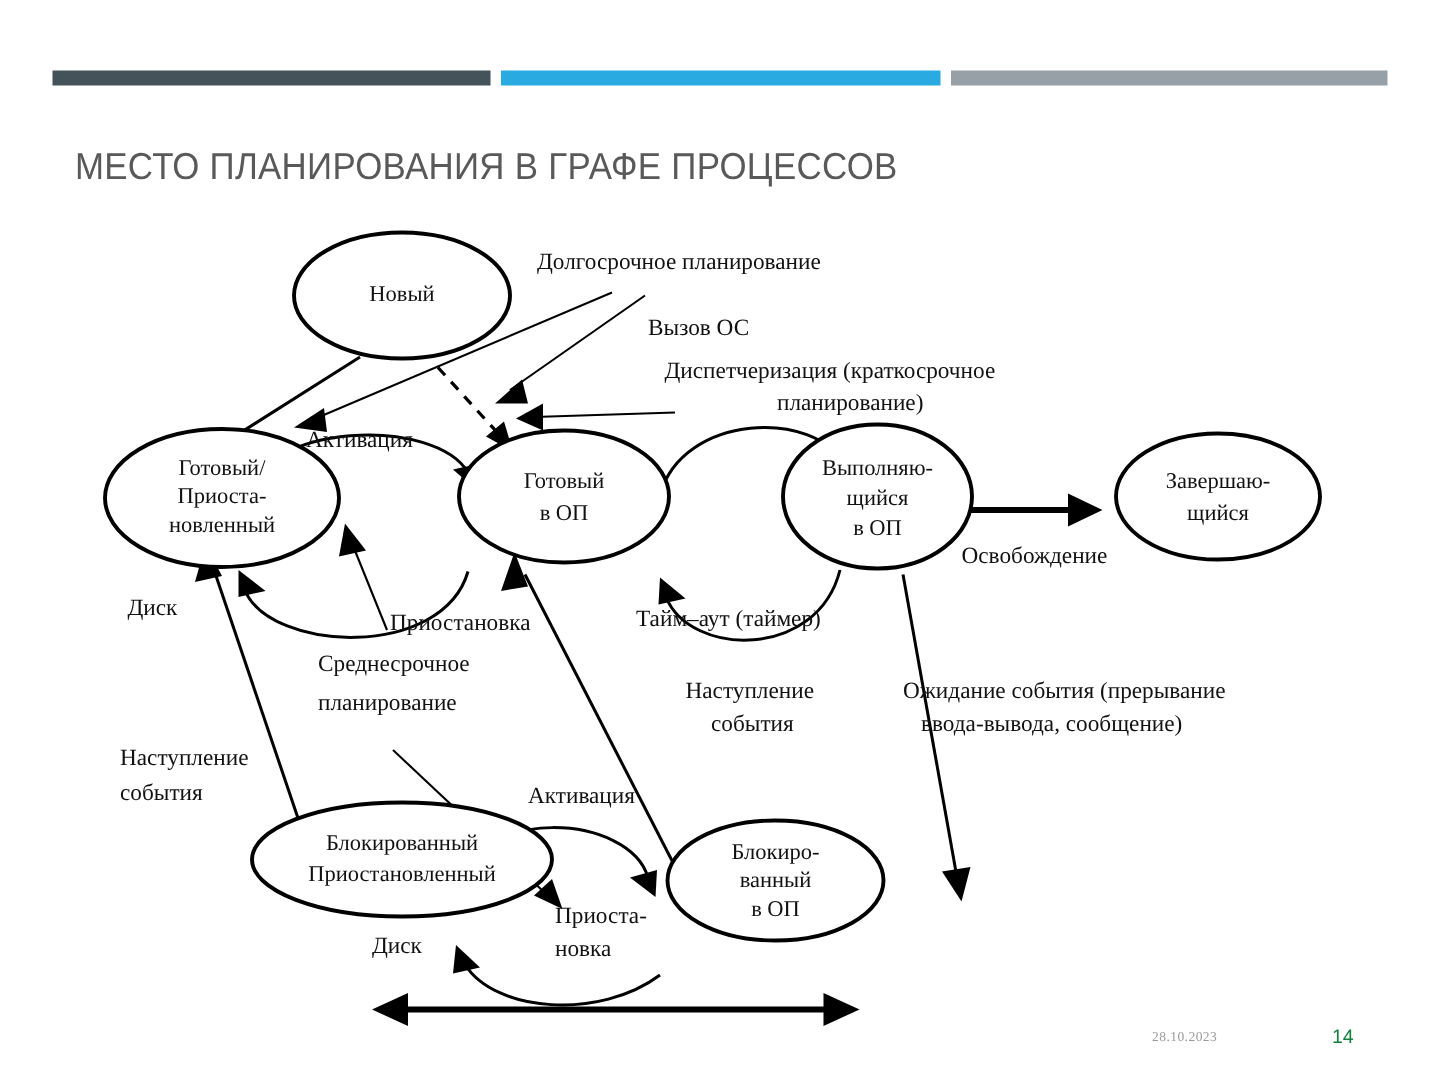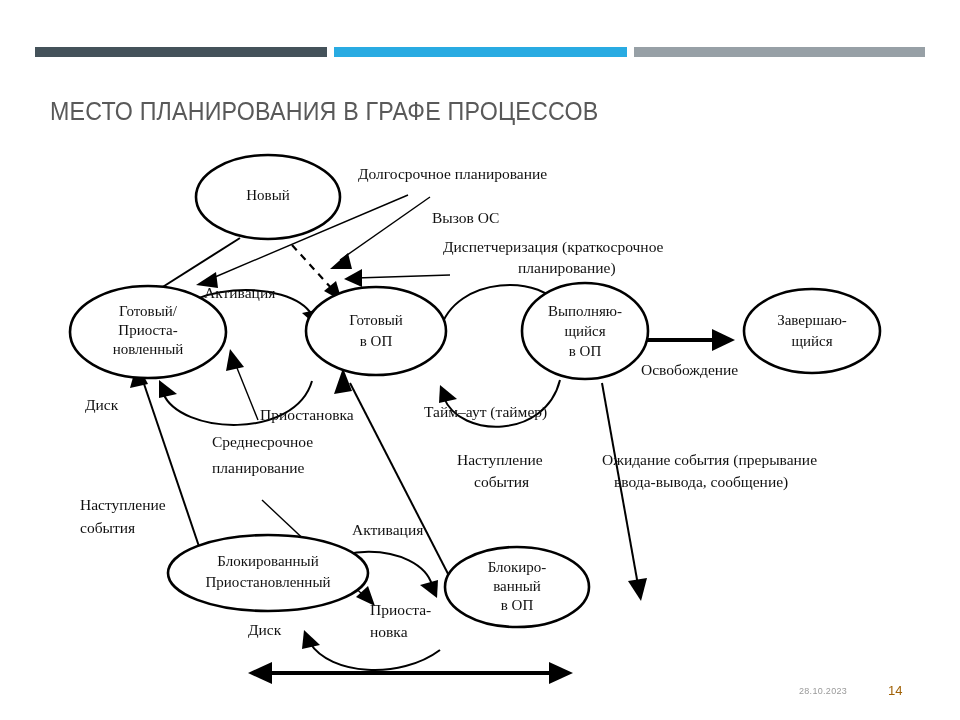--- a/index.html
+++ b/index.html
@@ -85,34 +85,34 @@
   .edge.thick { stroke-width: 4; }
   .edge.dashed {
     stroke-dasharray: 7 6;
     stroke-width: 2.2;
   }
   .arrowhead { fill: #000000; stroke: none; }
 
   
   .footer-date {
     position: absolute;
-    left: 799px;
+    left: 768px;
     top: 686px;
-    font-family: Liberation Sans, sans-serif;
+    font-family: Liberation Serif, serif;
     font-size: 9px;
     color: #9a9a9a;
     letter-spacing: 0.3px;
   }
   .footer-page {
     position: absolute;
     left: 888px;
     top: 683px;
     font-family: "Liberation Sans", sans-serif;
     font-size: 13px;
-    color: #a16207;
+    color: #15803d;
   }
 </style>
 </head>
 <body>
 
 <div class="topbar">
   <div class="seg seg-dark"></div>
   <div class="seg seg-blue"></div>
   <div class="seg seg-gray"></div>
 </div>

